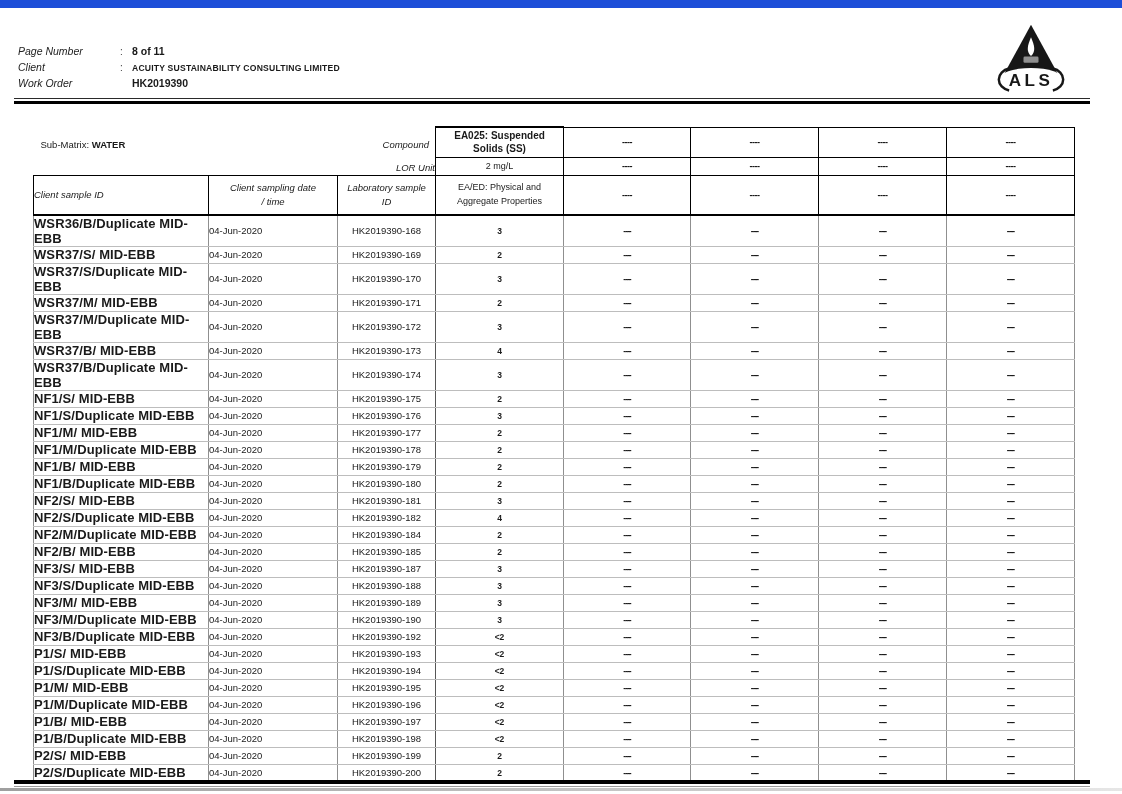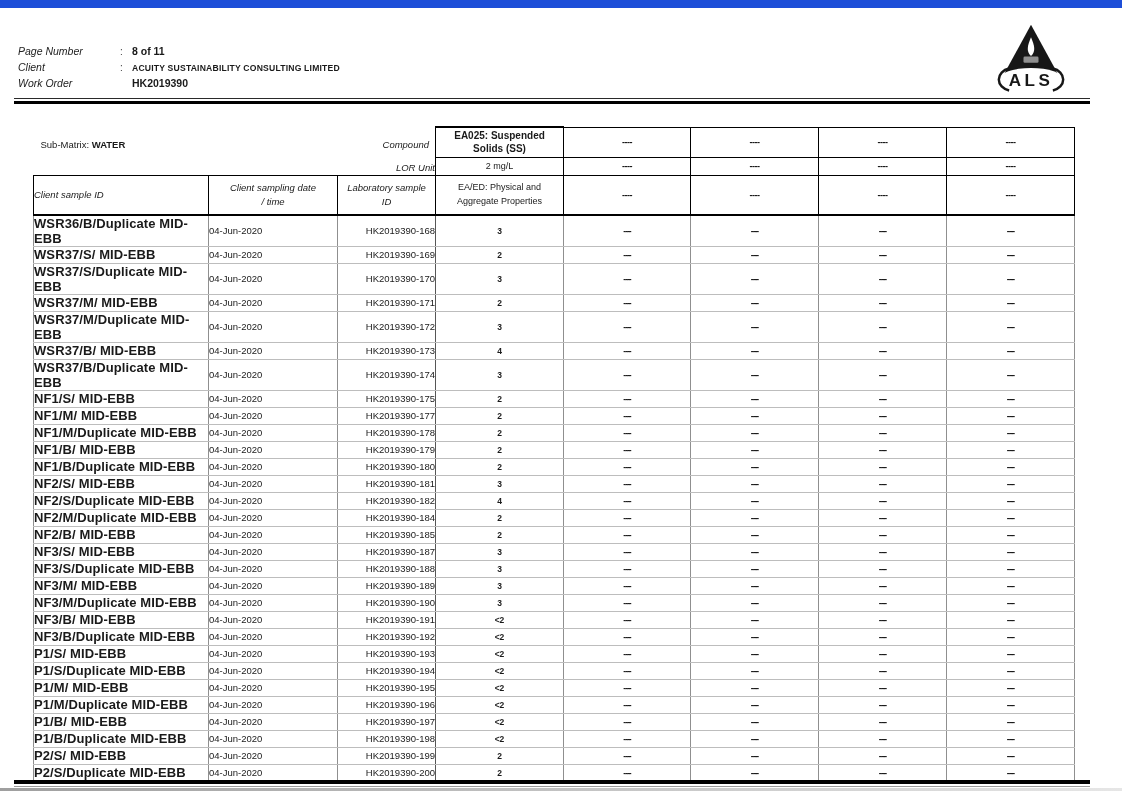--- a/index.html
+++ b/index.html
@@ -76,21 +76,21 @@
   td.method { text-align:center; font-size:9px; font-style:normal; white-space:pre-line; line-height:1.5; }
   tr.r-cols td.h-dash { vertical-align:middle; border-bottom:2.5px solid #000; }
 
   
   tbody.data tr { height:17px; }
   tbody.data td { border-right:1px solid #8f8f8f; border-bottom:1px solid #bdbdbd; }
   tbody.data td:first-child { border-left:1px solid #8f8f8f; }
   tbody.data td:nth-child(3) { border-right:1px solid #565656; }
   td.d-id   { font-weight:bold; font-size:13px; padding-left:7px; letter-spacing:.1px; }
   td.d-date { font-size:9.5px; }
-  td.d-lab  { font-size:9.5px; text-align:right; }
+  td.d-lab  { font-size:9.5px; text-align:center; }
   td.d-val  { font-weight:bold; font-size:8.5px; text-align:center; }
   td.d-dash { font-weight:bold; font-size:8.5px; text-align:center; letter-spacing:-1px; color:#111; }
 </style>
 </head>
 <body>
 
 <div class="page">
 
   <div class="doc-header">
     <div class="hrow">
@@ -253,20 +253,30 @@
           <td class="d-id">NF1/S/ MID-EBB</td>
           <td class="d-date">04-Jun-2020</td>
           <td class="d-lab">HK2019390-175</td>
           <td class="d-val">2</td>
           <td class="d-dash">----</td>
           <td class="d-dash">----</td>
           <td class="d-dash">----</td>
           <td class="d-dash">----</td>
         </tr>
         <tr>
+          <td class="d-id">NF1/S/Duplicate MID-EBB</td>
+          <td class="d-date">04-Jun-2020</td>
+          <td class="d-lab">HK2019390-176</td>
+          <td class="d-val">3</td>
+          <td class="d-dash">----</td>
+          <td class="d-dash">----</td>
+          <td class="d-dash">----</td>
+          <td class="d-dash">----</td>
+        </tr>
+        <tr>
           <td class="d-id">NF1/M/ MID-EBB</td>
           <td class="d-date">04-Jun-2020</td>
           <td class="d-lab">HK2019390-177</td>
           <td class="d-val">2</td>
           <td class="d-dash">----</td>
           <td class="d-dash">----</td>
           <td class="d-dash">----</td>
           <td class="d-dash">----</td>
         </tr>
         <tr>
@@ -367,30 +377,20 @@
           <td class="d-dash">----</td>
           <td class="d-dash">----</td>
           <td class="d-dash">----</td>
           <td class="d-dash">----</td>
         </tr>
         <tr>
           <td class="d-id">NF3/M/Duplicate MID-EBB</td>
           <td class="d-date">04-Jun-2020</td>
           <td class="d-lab">HK2019390-190</td>
           <td class="d-val">3</td>
-          <td class="d-dash">----</td>
-          <td class="d-dash">----</td>
-          <td class="d-dash">----</td>
-          <td class="d-dash">----</td>
-        </tr>
-        <tr>
-          <td class="d-id">NF3/B/ MID-EBB</td>
-          <td class="d-date">04-Jun-2020</td>
-          <td class="d-lab">HK2019390-191</td>
-          <td class="d-val">&lt;2</td>
           <td class="d-dash">----</td>
           <td class="d-dash">----</td>
           <td class="d-dash">----</td>
           <td class="d-dash">----</td>
         </tr>
         <tr>
           <td class="d-id">NF3/B/Duplicate MID-EBB</td>
           <td class="d-date">04-Jun-2020</td>
           <td class="d-lab">HK2019390-192</td>
           <td class="d-val">&lt;2</td>

